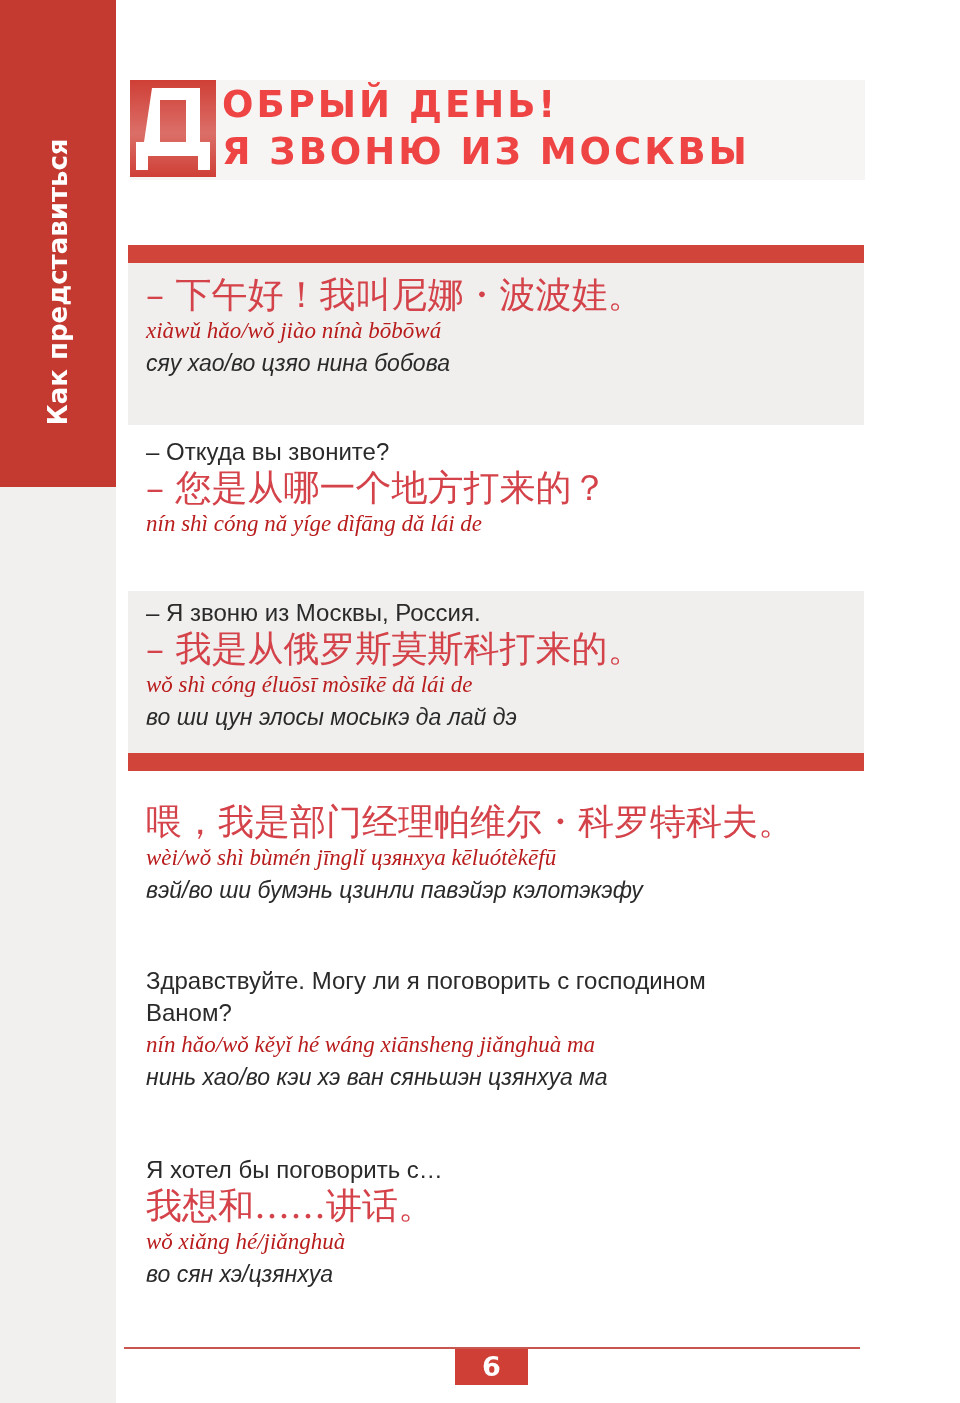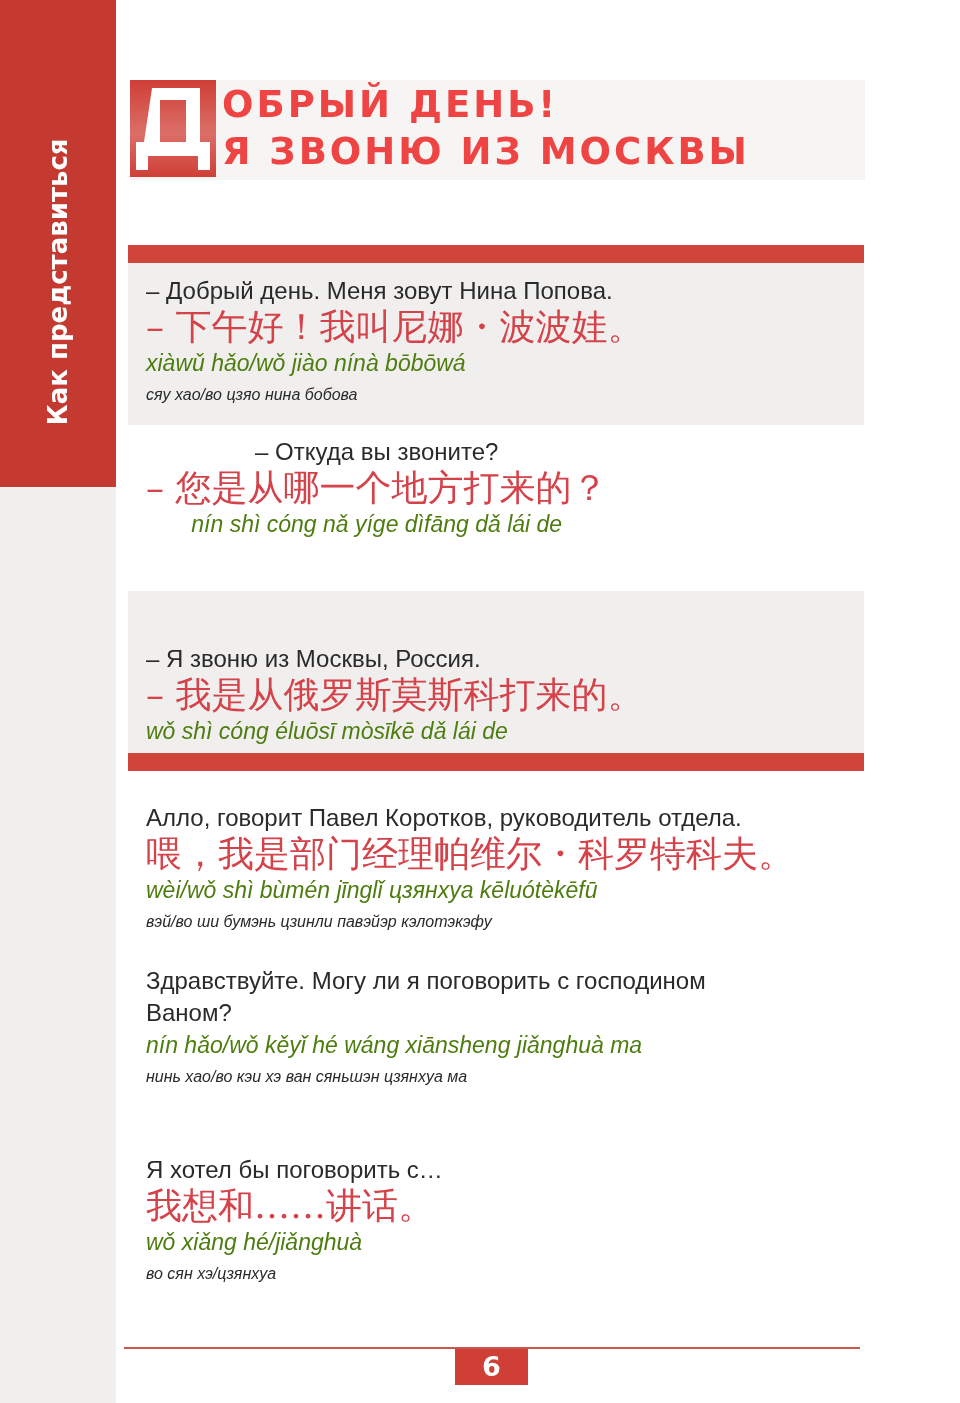--- a/index.html
+++ b/index.html
@@ -42,22 +42,22 @@
   .redbar {
     position: absolute; left: 128px; width: 736px; height: 18px;
     background: #d0443a;
   }
   .box {
     position: absolute; left: 128px; width: 736px; background: #f0efee;
   }
   .entry { position: absolute; left: 146px; }
   .ru { font-size: 24px; color: #2a2a2a; line-height: 32px; }
   .zh { font-size: 36px; color: #d4424a; line-height: 40px; font-family: "DejaVu Serif", serif; }
-  .py { font-size: 23px; font-style: italic; color: #4d7c0f; line-height: 32px; }
-  .tr { font-size: 16px; font-style: italic; color: #2a2a2a; line-height: 32px; }
+  .py { font-size: 23px; font-style: italic; color: #b91c1c; line-height: 32px; font-family: Liberation Serif, serif; }
+  .tr { font-size: 23px; font-style: italic; color: #2a2a2a; line-height: 32px; }
   .footer-line {
     position: absolute; left: 124px; top: 1347px; width: 736px; height: 2px; background: #c8584f;
   }
   .page-num {
     position: absolute; left: 455px; top: 1349px; width: 73px; height: 36px;
     background: #cf3f36; color: #fff; font-weight: bold; font-size: 27px;
     text-align: center; line-height: 36px;
     font-family: "DejaVu Sans", sans-serif;
   }
 </style>
@@ -85,43 +85,41 @@
 </div>
 <div class="title-line t1">ОБРЫЙ ДЕНЬ!</div>
 <div class="title-line t2">Я ЗВОНЮ ИЗ МОСКВЫ</div>
 
 <div class="redbar" style="top:245px;"></div>
 
 <div class="box" style="top:263px;height:162px;"></div>
 <div class="box" style="top:591px;height:162px;"></div>
 
 <div class="entry" style="top:275px;">
-  <div class="ru">– Добрый день. Меня зовут Нина Попова.</div>
   <div class="zh">– 下午好！我叫尼娜・波波娃。</div>
   <div class="py">xiàwǔ hǎo/wǒ jiào nínà bōbōwá</div>
   <div class="tr">сяу хао/во цзяо нина бобова</div>
 </div>
 
-<div class="entry" style="top:436px;text-align:center;">
+<div class="entry" style="top:436px;">
   <div class="ru">– Откуда вы звоните?</div>
   <div class="zh">– 您是从哪一个地方打来的？</div>
   <div class="py">nín shì cóng nǎ yíge dìfāng dǎ lái de</div>
 </div>
 
-<div class="entry" style="top:597px;margin-top:46px;">
+<div class="entry" style="top:597px;">
   <div class="ru">– Я звоню из Москвы, Россия.</div>
   <div class="zh">– 我是从俄罗斯莫斯科打来的。</div>
   <div class="py">wǒ shì cóng éluōsī mòsīkē dǎ lái de</div>
   <div class="tr">во ши цун элосы мосыкэ да лай дэ</div>
 </div>
 
 <div class="redbar" style="top:753px;"></div>
 
 <div class="entry" style="top:802px;">
-  <div class="ru">Алло, говорит Павел Коротков, руководитель отдела.</div>
   <div class="zh">喂，我是部门经理帕维尔・科罗特科夫。</div>
   <div class="py">wèi/wǒ shì bùmén jīnglǐ цзянхуа kēluótèkēfū</div>
   <div class="tr">вэй/во ши бумэнь цзинли павэйэр кэлотэкэфу</div>
 </div>
 
 <div class="entry" style="top:965px;">
   <div class="ru">Здравствуйте. Могу ли я поговорить с господином</div>
   <div class="ru">Ваном?</div>
   <div class="py">nín hǎo/wǒ kěyǐ hé wáng xiānsheng jiǎnghuà ma</div>
   <div class="tr">нинь хао/во кэи хэ ван сяньшэн цзянхуа ма</div>

